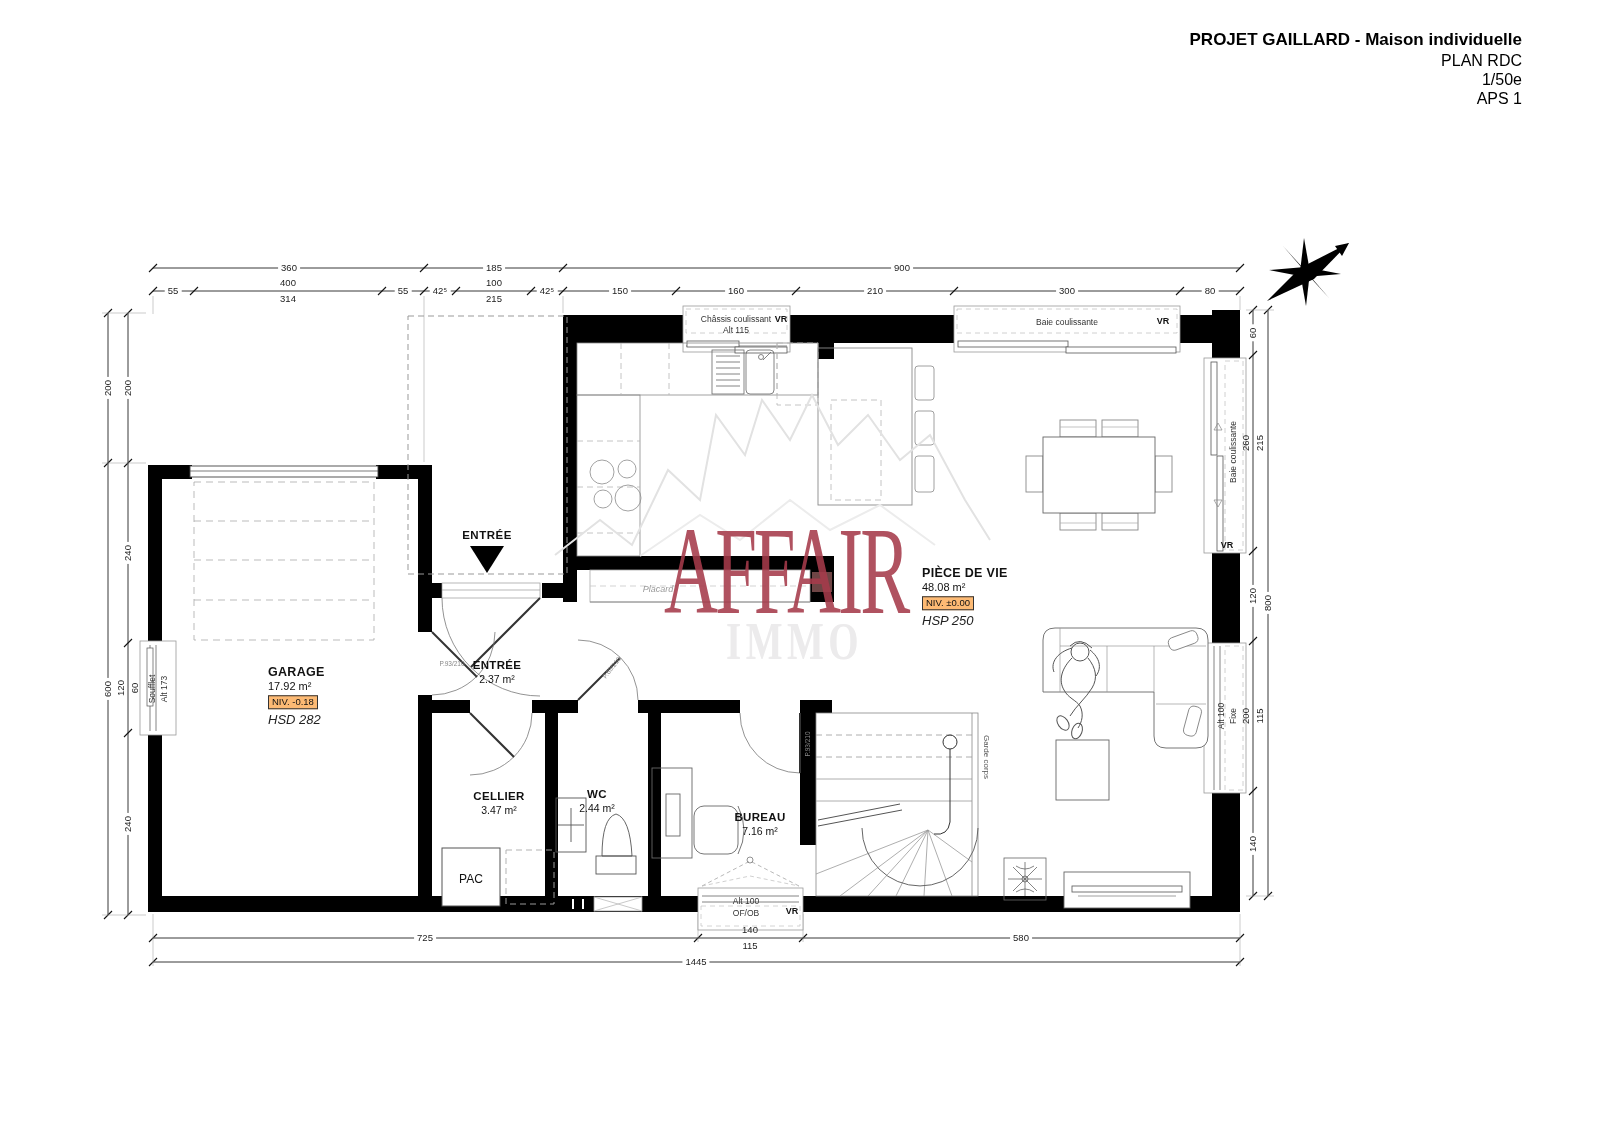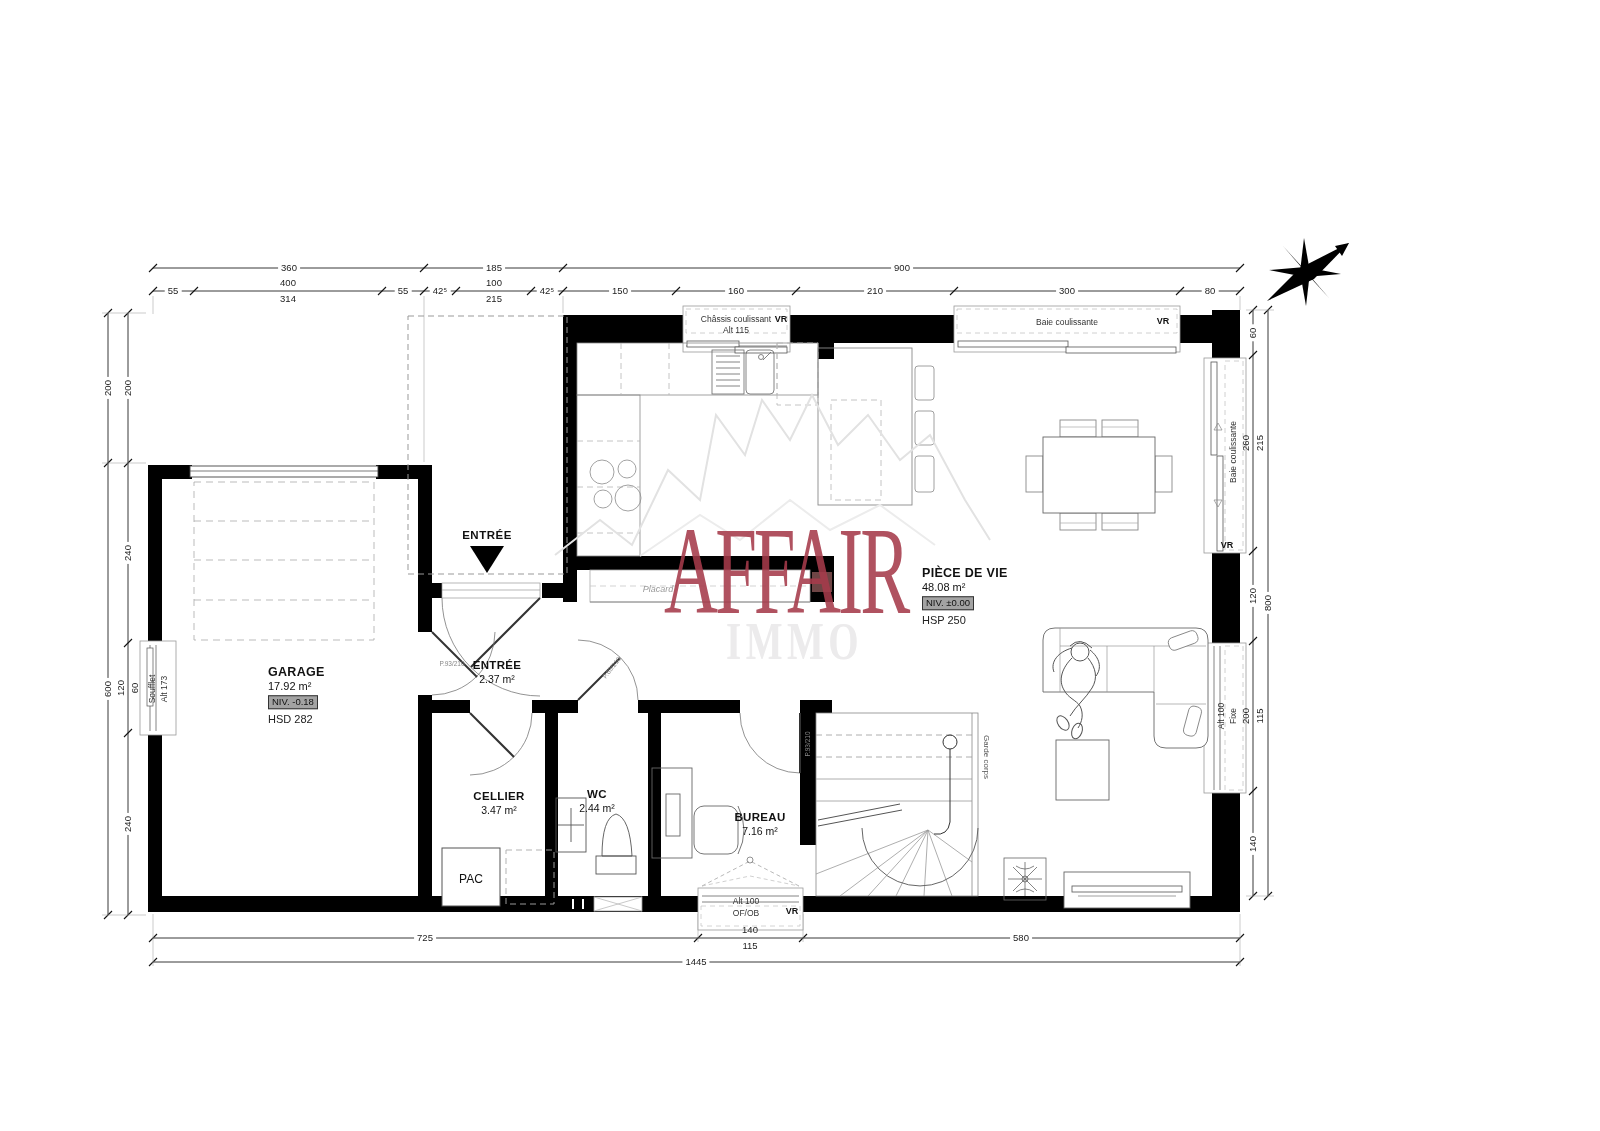--- a/index.html
+++ b/index.html
@@ -8,22 +8,22 @@
   #plan-svg{position:absolute;left:0;top:0;}
   .lbl{position:absolute;transform:translate(-50%,-50%);white-space:nowrap;color:#111;
        font-family:"Liberation Sans",sans-serif;line-height:1;}
   .la{transform:translate(0,-50%);} 
   .rot{transform:translate(-50%,-50%) rotate(-90deg);}
   .rot90{transform:translate(-50%,-50%) rotate(90deg);}
   .dim{font-size:9.5px;color:#222;}
   .bg{background:#fff;padding:0 3px;}
   .room-name{font-weight:bold;font-size:12.5px;letter-spacing:.3px;}
   .room-area{font-size:11px;}
-  .niv{font-size:9.5px;border:1px solid #333;padding:1px 3px;background:#a3a3a3;}
-  .note{font-size:11px;color:#222;}
+  .niv{font-size:9.5px;border:1px solid #333;padding:1px 3px;background:#fdba74;}
+  .note{font-style:italic;font-size:13px;color:#222;}
   .winlbl{font-size:8.5px;color:#333;}
   .vr{font-size:9px;font-weight:bold;color:#111;}
   .doorlbl{font-size:6.5px;color:#888;}
   .placard-lbl{font-style:italic;font-size:9px;color:#9a9a9a;}
   .arrowlbl{font-weight:bold;font-size:11.5px;letter-spacing:.5px;}
   #title-block{position:absolute;top:30px;right:78px;text-align:right;color:#000;}
   #title-line1{font-size:17px;font-weight:bold;margin-bottom:2px;}
   .title-sub{font-size:16px;margin-top:1px;}
   #wm-brand{position:absolute;left:664px;top:500px;font-family:"Liberation Serif",serif;
             font-size:125px;letter-spacing:-5px;transform:scaleX(.6);transform-origin:left top;
@@ -371,20 +371,26 @@
 
     <g fill="none">
       <path d="M555,555 L600,520 L632,545 L668,470 L700,500 L716,415 L745,455 L762,400 L790,440 L812,395 L838,445 L868,415 L900,460 L930,435 L965,500 L990,540" stroke="#e2e2e2" stroke-width="2"></path>
       <path d="M640,556 L700,515 L740,540 L790,500 L830,530 L880,505 L935,545" stroke="#ececec" stroke-width="2"></path>
     </g>
   </svg>
 
   <div id="wm-brand" style="color:#a63b4b">AFFAIR</div>
   <div id="wm-sub">IMMO</div>
 
+  <div id="title-block">
+    <div id="title-line1">PROJET GAILLARD - Maison individuelle</div>
+    <div class="title-sub">PLAN RDC</div>
+    <div class="title-sub">1/50e</div>
+    <div class="title-sub">APS 1</div>
+  </div>
 
   <span class="lbl dim bg" style="left:289px;top:268px">360</span>
   <span class="lbl dim bg" style="left:494px;top:268px">185</span>
   <span class="lbl dim bg" style="left:902px;top:268px">900</span>
 
   <span class="lbl dim bg" style="left:173px;top:291px">55</span>
   <span class="lbl dim" style="left:288px;top:283px">400</span>
   <span class="lbl dim" style="left:288px;top:299px">314</span>
   <span class="lbl dim bg" style="left:403px;top:291px">55</span>
   <span class="lbl dim bg" style="left:440px;top:291px">42⁵</span>

